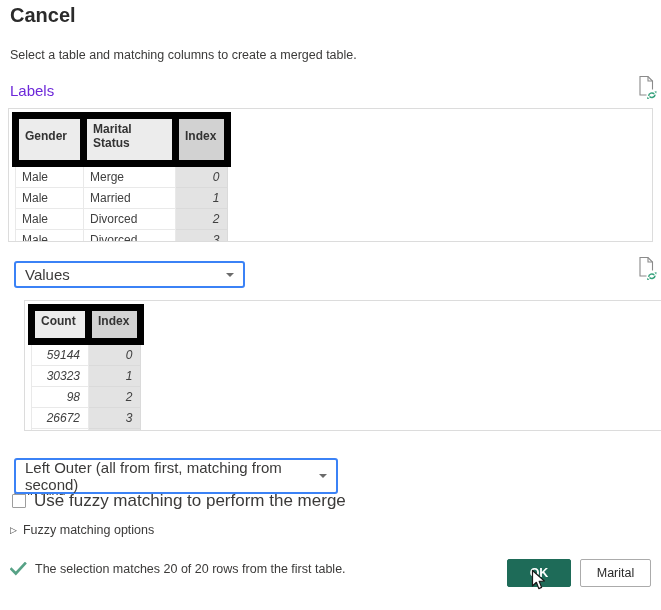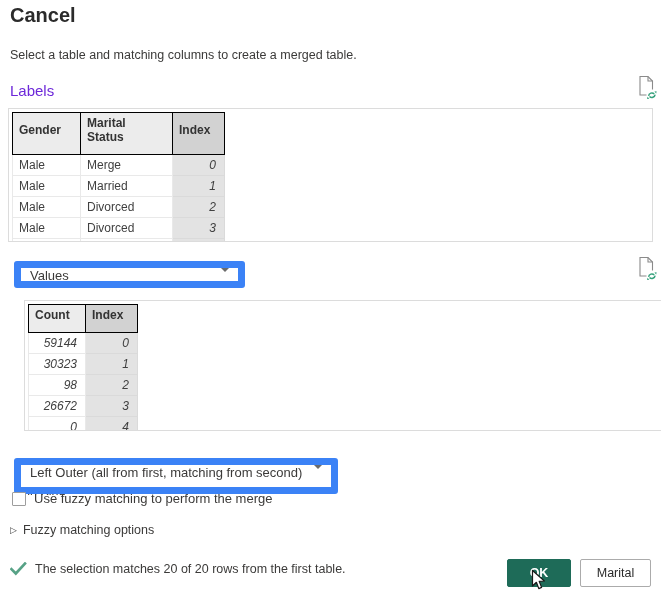--- a/index.html
+++ b/index.html
@@ -19,55 +19,55 @@
   .table-box {
     left: 8px; width: 645px; background: #fff;
     border: 1px solid #dcdcdc; overflow: hidden;
   }
   #labels-box { top: 108px; height: 134px; }
   #values-box { top: 300px; height: 131px; margin-left: 16px; }
 
   table.preview { border-collapse: collapse; margin: 3px 0 0 3px; font-size: 12px; }
   table.preview th {
     background: #ececec; font-weight: 700; text-align: left; color: #333;
-    padding: 3px 8px 10px 6px; border: 1px solid #000000; height: 21px; cursor: pointer;
+    padding: 3px 8px 10px 6px; border: 7px solid #000000; height: 21px; cursor: pointer;
   }
   table.preview th.sel { background: #d2d2d2; }
   table.preview td {
     background: #fff; padding: 3px 8px 3px 6px; border: 1px solid #e9e9e9;
     height: 21px; color: #404040; cursor: pointer;
   }
   table.preview td.num { text-align: right; font-style: italic; }
   table.preview td.sel-cell { background: #e3e3e3; border-color: #dadada; }
   #labels-table th:nth-child(1), #labels-table td:nth-child(1) { width: 68px; }
   #labels-table th:nth-child(2), #labels-table td:nth-child(2) { width: 92px; }
   #labels-table th:nth-child(3), #labels-table td:nth-child(3) { width: 52px; }
   #values-table th:nth-child(1), #values-table td:nth-child(1) { width: 57px; }
   #values-table th:nth-child(2), #values-table td:nth-child(2) { width: 52px; }
 
   .dropdown {
-    background: #fff; border: 7px solid #3b82f6; border-radius: 3px;
-    display: flex; align-items: flex-start; justify-content: space-between;
-    padding: 0 9px; font-size: 13px; color: #3b3a39; cursor: pointer;
+    background: #fff; border: 2px solid #3b82f6; border-radius: 3px;
+    display: flex; align-items: center; justify-content: space-between;
+    padding: 0 9px; font-size: 15px; color: #3b3a39; cursor: pointer;
   }
   #values-dd { left: 14px; top: 261px; width: 231px; height: 27px; }
   #join-dd   { left: 14px; top: 458px; width: 324px; height: 36px; }
   .caret {
     width: 0; height: 0; border-left: 4px solid transparent;
     border-right: 4px solid transparent; border-top: 4.5px solid #6b6b6b;
   }
 
   .join-label { left: 14px; top: 440px; font-size: 12.5px; margin-top: 44px; }
 
   .check-row { left: 12px; top: 491px; display: flex; align-items: center; cursor: pointer; }
   .checkbox {
     width: 14px; height: 14px; border: 1px solid #9d9d9d; background: #fff;
     margin-right: 8px; border-radius: 1px;
   }
-  .check-row span { font-size: 13px; text-align: center; }
+  .check-row span { font-size: 17px; text-align: center; }
 
   .fuzzy-row { left: 10px; top: 523px; display: flex; align-items: center; cursor: pointer; }
   .expander-tri { font-size: 9px; color: #404040; margin-right: 6px; line-height: 12px; }
   .fuzzy-row span.lbl { font-size: 12.5px; }
 
   .status-row { left: 10px; top: 562px; display: flex; align-items: center; }
   .status-row svg { margin-right: 8px; }
   .status-row span { font-size: 12.5px; color: #3b3a39; }
 
   .btn {

